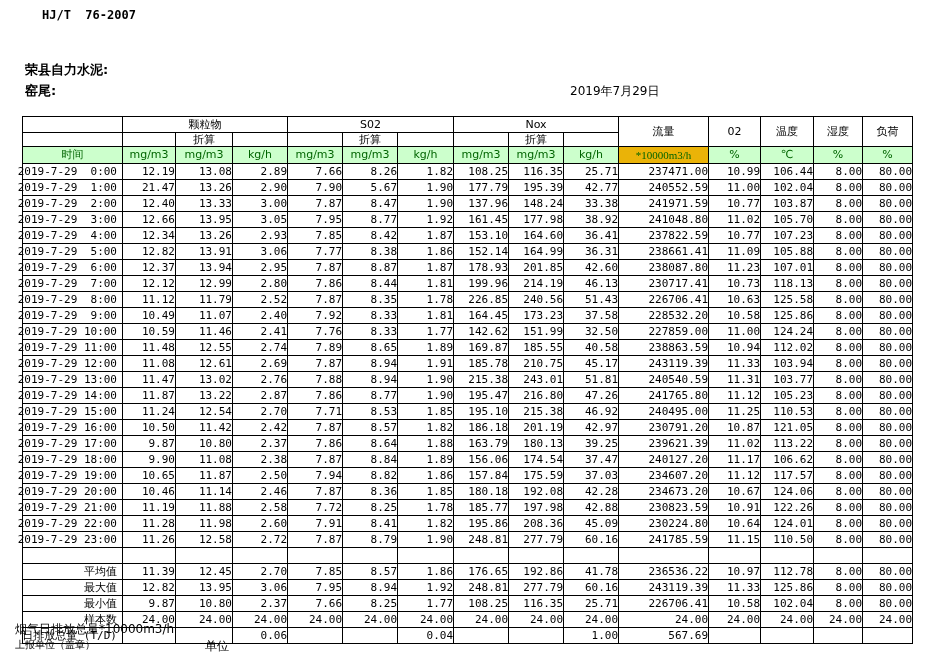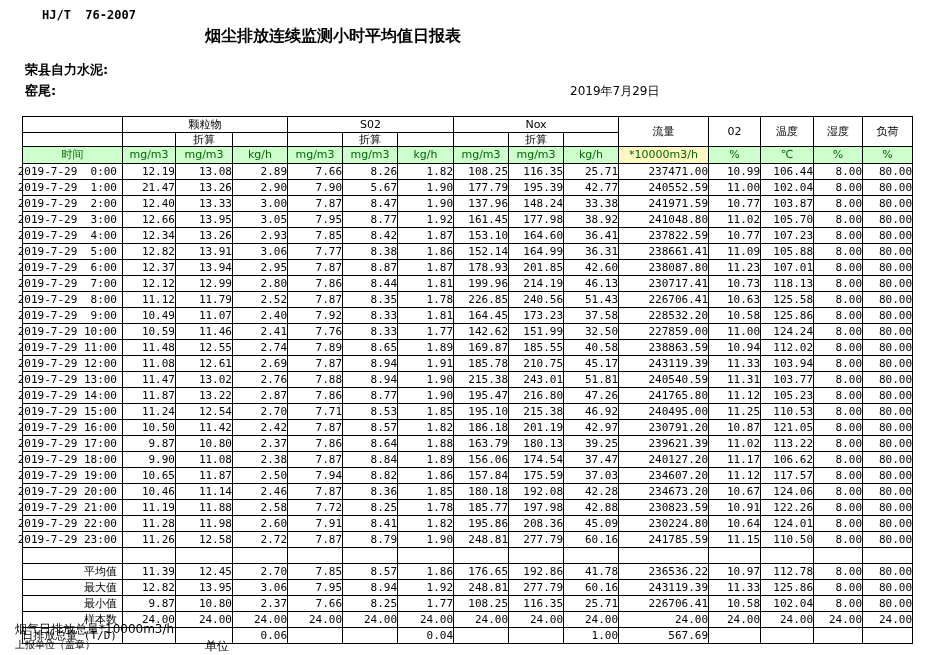--- a/index.html
+++ b/index.html
@@ -31,21 +31,20 @@
   .foot-note { position:absolute; left:15px; top:621px; font-size:12px; white-space:nowrap; }
   .foot-report { position:absolute; left:15px; top:638px; font-size:10px; white-space:nowrap; }
   .foot-unit { position:absolute; left:205px; top:638px; font-size:12px; white-space:nowrap; }
 </style>
 </head>
 <body>
 
 <div class="page">
 
   <div class="std-no">HJ/T  76-2007</div>
-  <div class="rpt-title">烟尘排放连续监测小时平均值日报表</div>
   <div class="company">荣县自力水泥:</div>
   <div class="kiln">窑尾:</div>
   <div class="date">2019年7月29日</div>
 
   <table class="rpt">
     <colgroup>
       <col style="width:100px">
         <col style="width:53px">
         <col style="width:57px">
         <col style="width:55px">
@@ -89,21 +88,21 @@
         <td class="hc grn" style="background: rgb(204, 255, 204); color: rgb(0, 100, 0);">时间</td>
         <td class="hc grn" style="background: rgb(204, 255, 204); color: rgb(0, 100, 0);">mg/m3</td>
         <td class="hc grn" style="background: rgb(204, 255, 204); color: rgb(0, 100, 0);">mg/m3</td>
         <td class="hc grn" style="background: rgb(204, 255, 204); color: rgb(0, 100, 0);">kg/h</td>
         <td class="hc grn" style="background: rgb(204, 255, 204); color: rgb(0, 100, 0);">mg/m3</td>
         <td class="hc grn" style="background: rgb(204, 255, 204); color: rgb(0, 100, 0);">mg/m3</td>
         <td class="hc grn" style="background: rgb(204, 255, 204); color: rgb(0, 100, 0);">kg/h</td>
         <td class="hc grn" style="background: rgb(204, 255, 204); color: rgb(0, 100, 0);">mg/m3</td>
         <td class="hc grn" style="background: rgb(204, 255, 204); color: rgb(0, 100, 0);">mg/m3</td>
         <td class="hc grn" style="background: rgb(204, 255, 204); color: rgb(0, 100, 0);">kg/h</td>
-        <td class="hc grn" style="background: #fef9c3; color: rgb(0, 100, 0);">*10000m3/h</td>
+        <td class="hc grn" style="background: #eab308; color: rgb(0, 100, 0); font-family: Liberation Serif, serif;">*10000m3/h</td>
         <td class="hc grn" style="background: rgb(204, 255, 204); color: rgb(0, 100, 0);">%</td>
         <td class="hc grn" style="background: rgb(204, 255, 204); color: rgb(0, 100, 0);">℃</td>
         <td class="hc grn" style="background: rgb(204, 255, 204); color: rgb(0, 100, 0);">%</td>
         <td class="hc grn" style="background: rgb(204, 255, 204); color: rgb(0, 100, 0);">%</td>
       </tr>
     </tbody>
     <tbody id="data-body">
         <tr>
           <td class="c0">
             <span class="lbl">2019-7-29  0:00</span>

